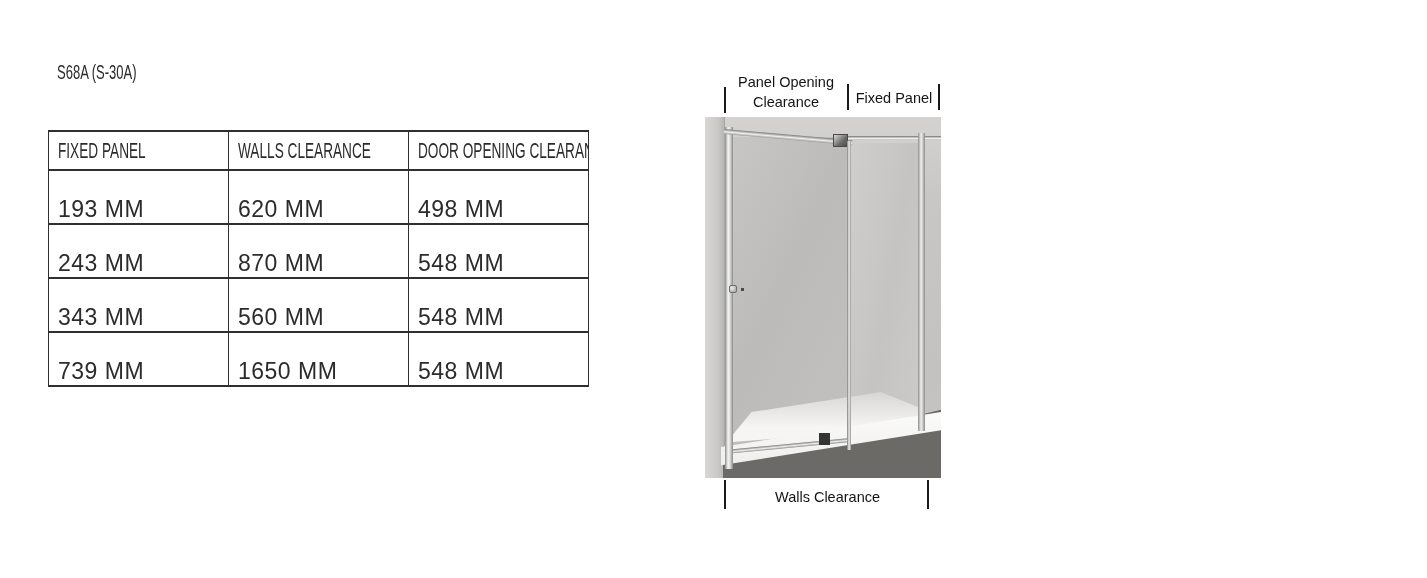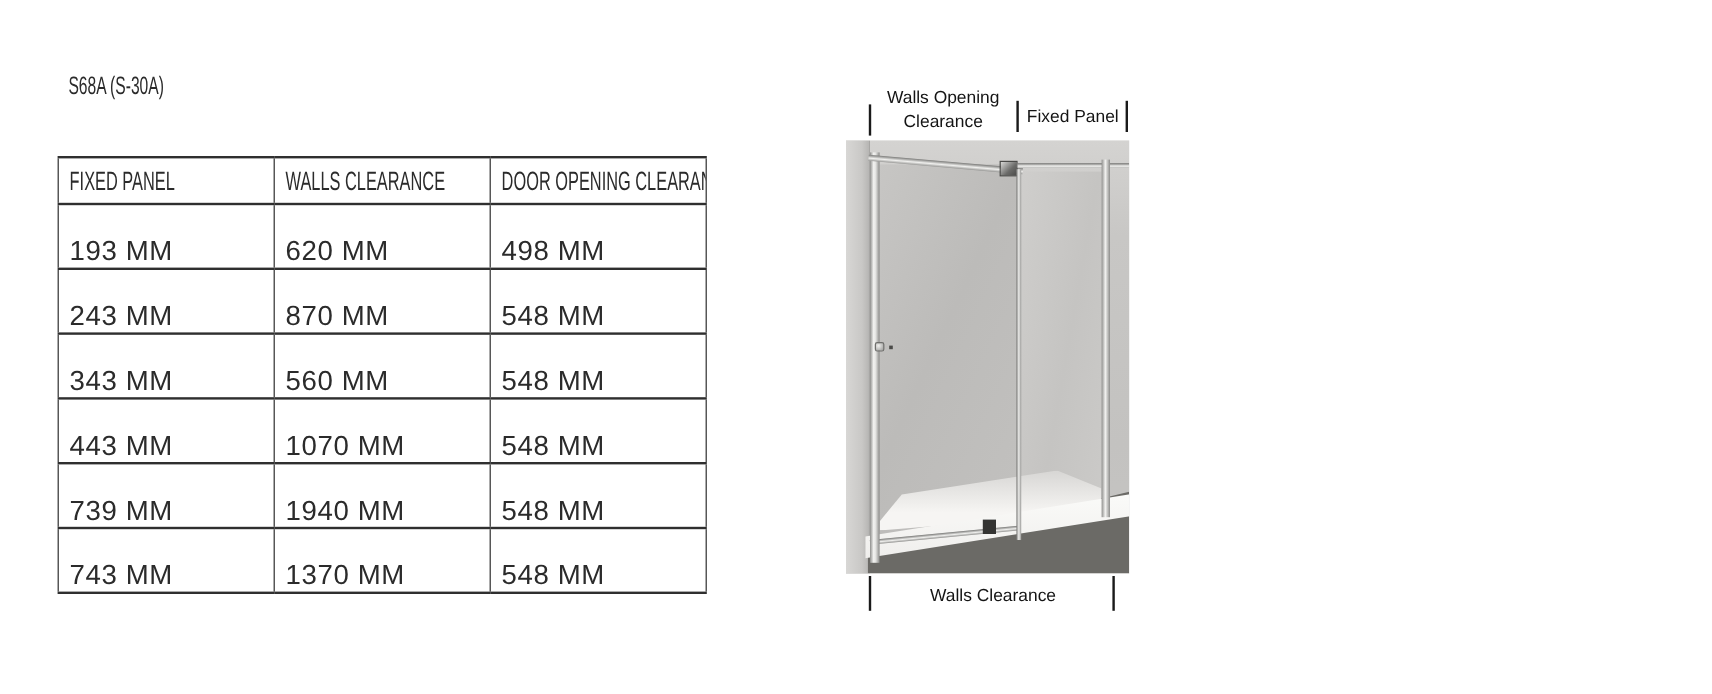--- a/index.html
+++ b/index.html
@@ -106,39 +106,29 @@
         <td><span class="num">243 MM</span></td>
         <td><span class="num">870 MM</span></td>
         <td><span class="num">548 MM</span></td>
       </tr>
       <tr>
         <td><span class="num">343 MM</span></td>
         <td><span class="num">560 MM</span></td>
         <td><span class="num">548 MM</span></td>
       </tr>
       <tr>
-        <td><span class="num">443 MM</span></td>
-        <td><span class="num">1070 MM</span></td>
-        <td><span class="num">548 MM</span></td>
-      </tr>
-      <tr>
         <td><span class="num">739 MM</span></td>
-        <td><span class="num">1940 MM</span></td>
-        <td><span class="num">548 MM</span></td>
-      </tr>
-      <tr>
-        <td><span class="num">743 MM</span></td>
-        <td><span class="num">1370 MM</span></td>
+        <td><span class="num">1650 MM</span></td>
         <td><span class="num">548 MM</span></td>
       </tr>
     </tbody>
   </table>
 
   <div class="dim-label" style="left:726px; top:72px; width:120px;">
-    <span style="display:block;">Walls Opening</span>
+    <span style="display:block;">Panel Opening</span>
     <span style="display:block;">Clearance</span>
   </div>
   <div class="dim-label" style="left:848px; top:88px; width:92px;">
     <span>Fixed Panel</span>
   </div>
   <div class="tick" style="left:724px; top:87px; height:26px;"></div>
   <div class="tick" style="left:847px; top:84px; height:26px;"></div>
   <div class="tick" style="left:938px; top:84px; height:26px;"></div>
 
   <div class="photo">

